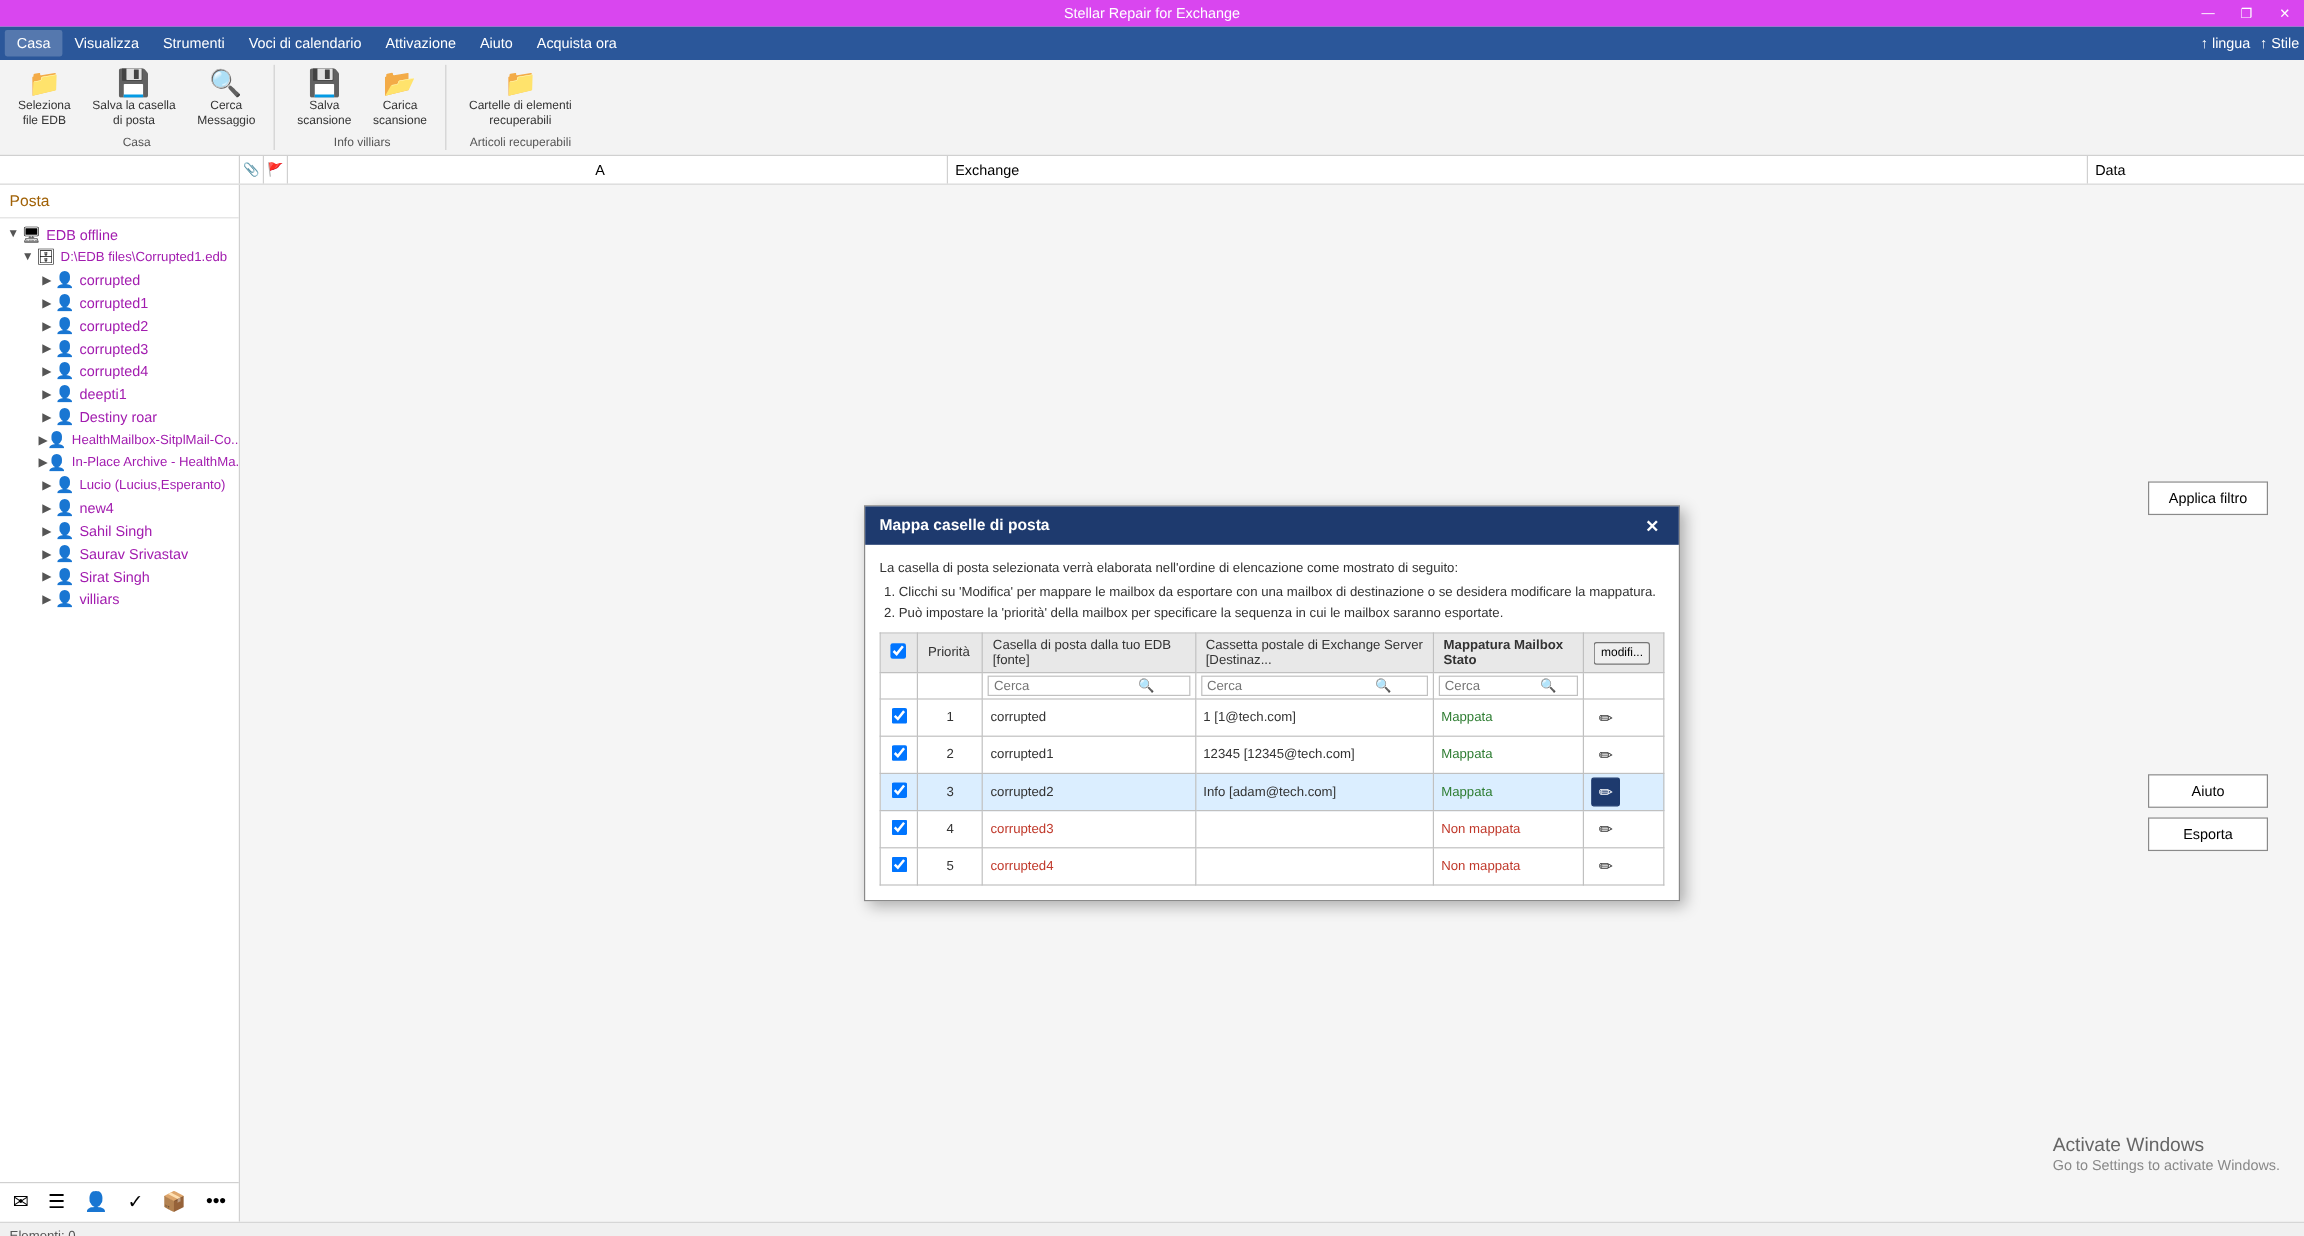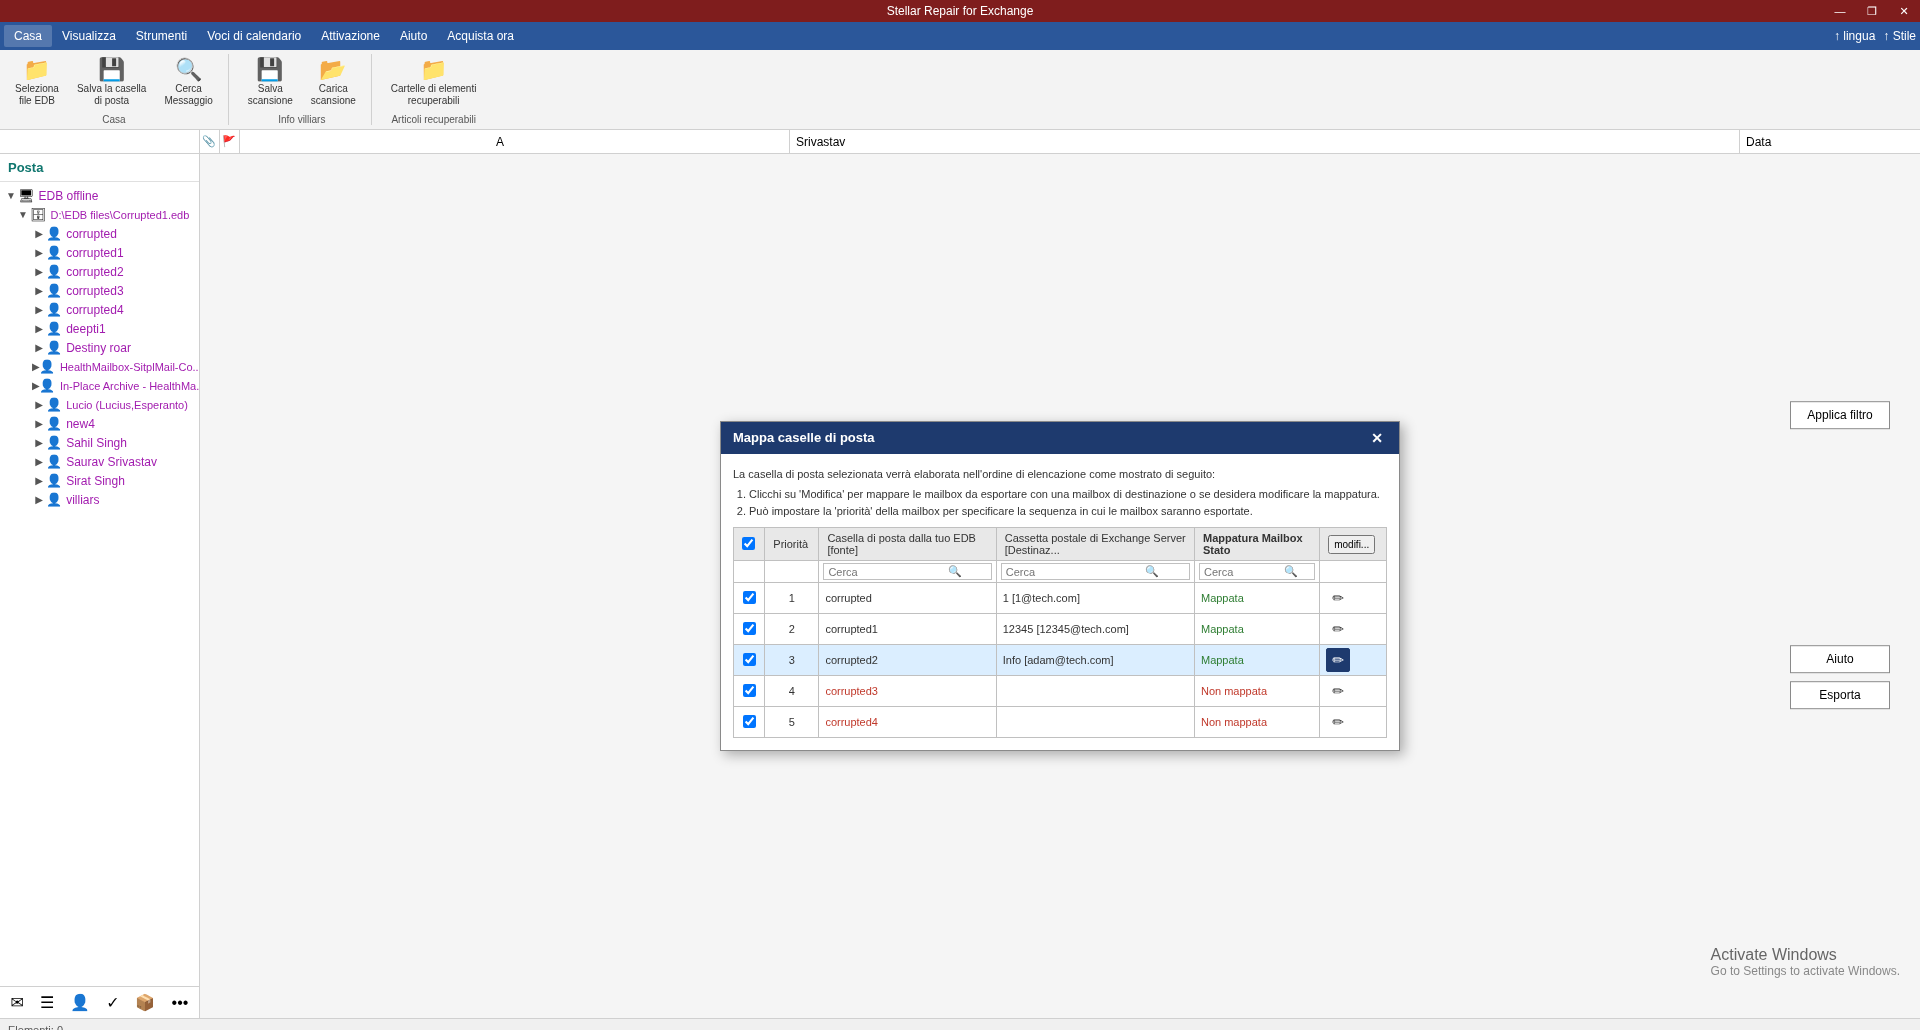--- a/index.html
+++ b/index.html
@@ -1,20 +1,20 @@
 <!DOCTYPE html>
 <html><head>
   <meta charset="utf-8">
   <style>
     * { box-sizing: border-box; margin: 0; padding: 0; }
     body { font-family: 'Segoe UI', Arial, sans-serif; font-size: 12px; background: #f0f0f0; overflow: hidden; width: 1920px; height: 1030px; }
 
     
     .title-bar {
-      background: #7f1d1d;
+      background: #d946ef;
       color: white;
       height: 22px;
       display: flex;
       align-items: center;
       justify-content: center;
       font-size: 12px;
       position: relative;
     }
     .title-bar-controls {
       position: absolute;
@@ -106,23 +106,23 @@
     
     .sidebar {
       width: 200px;
       background: white;
       border-right: 1px solid #d0d0d0;
       display: flex;
       flex-direction: column;
     }
     .sidebar-header {
       padding: 6px 8px;
-      font-weight: bold;
+      font-weight: normal;
       font-size: 13px;
-      color: #0f766e;
+      color: #a16207;
       border-bottom: 1px solid #e0e0e0;
     }
     .tree-container {
       flex: 1;
       overflow-y: auto;
       padding: 4px 0;
     }
     .tree-item {
       display: flex;
       align-items: center;
@@ -374,21 +374,21 @@
 </div>
 
 <div style="display:flex; flex-direction:column; height: calc(1030px - 22px - 28px - 70px);">
 
   <div style="display:flex; background:white; border-bottom:1px solid #d0d0d0; height:24px;">
     <div style="width:200px; border-right:1px solid #d0d0d0; flex-shrink:0;"></div>
     <div style="width:20px; border-right:1px solid #d0d0d0; display:flex; align-items:center; justify-content:center; font-size:11px;">📎</div>
     <div style="width:20px; border-right:1px solid #d0d0d0; display:flex; align-items:center; justify-content:center; font-size:11px;">🚩</div>
     <div style="width:250px; border-right:1px solid #d0d0d0; padding:0 6px; display:flex; align-items:center; font-size:12px;margin-top:36px;">Da</div>
     <div style="width:300px; border-right:1px solid #d0d0d0; padding:0 6px; display:flex; align-items:center; font-size:12px;">A</div>
-    <div style="flex:1; border-right:1px solid #d0d0d0; padding:0 6px; display:flex; align-items:center; font-size:12px;">Srivastav</div>
+    <div style="flex:1; border-right:1px solid #d0d0d0; padding:0 6px; display:flex; align-items:center; font-size:12px;">Exchange</div>
     <div style="width:180px; padding:0 6px; display:flex; align-items:center; font-size:12px;">Data</div>
   </div>
 
   <div class="main-layout" style="flex:1; display:flex; position:relative;">
 
     <div class="sidebar">
       <div class="sidebar-header">Posta</div>
       <div class="tree-container">
 
         <div class="tree-item">

